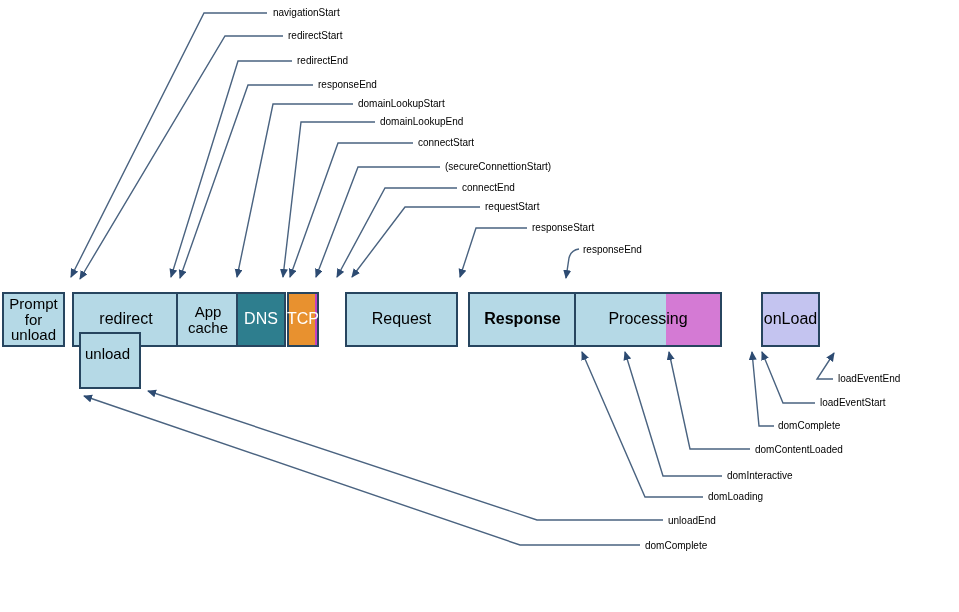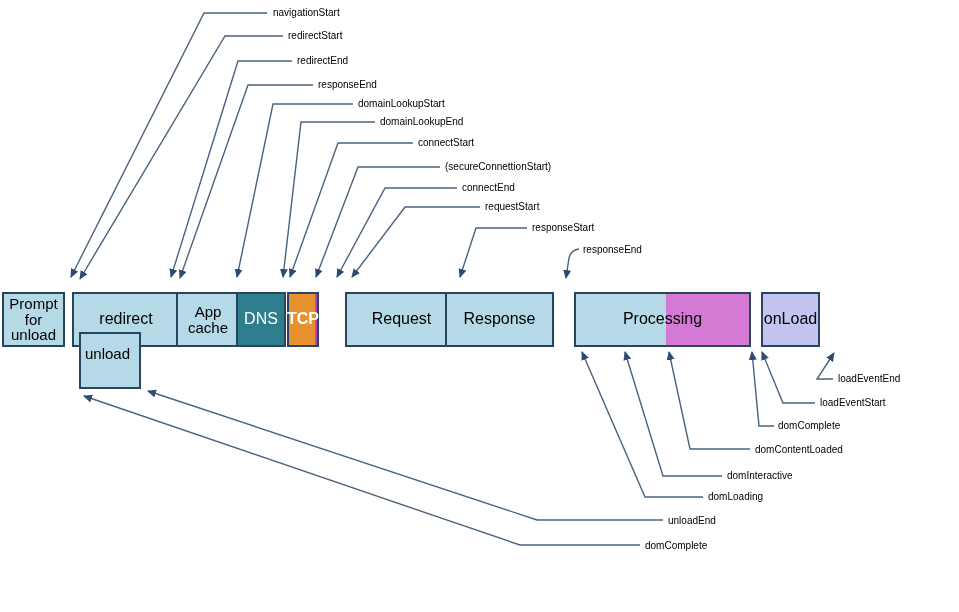--- a/index.html
+++ b/index.html
@@ -33,26 +33,25 @@
   .box-unload{
     left:79px;top:332px;width:62px;height:57px;z-index:3;
     align-items:flex-start;justify-content:flex-start;
     padding:12px 0 0 4px;font-size:15px;
   }
   .box-appcache{left:176px;width:64px;font-size:15px;}
   .box-dns{left:236px;width:50px;background:var(--dns-fill);color:#fff;}
   .box-tcp{
     left:287px;width:32px;color:#fff;
     background:linear-gradient(to right,var(--tcp-orange) 0 26px,var(--tcp-magenta) 26px 100%);
-    font-weight:bold;
   }
   .box-request{left:345px;width:113px;}
-  .box-response{left:445px;width:109px;}
+  .box-response{left:468px;width:109px;font-weight:bold;}
   .box-processing{
-    left:574px;width:177px;
+    left:574px;width:148px;
     background:linear-gradient(to right,var(--phase-fill) 0 90px,var(--processing-magenta) 90px 100%);
   }
   .box-onload{left:761px;width:59px;background:var(--onload-fill);}
   .tlabel{
     position:absolute;z-index:2;white-space:nowrap;
     font-family:Liberation Sans, sans-serif;font-size:10px;line-height:16px;
     color:var(--label-text);
   }
 </style>
 </head>

